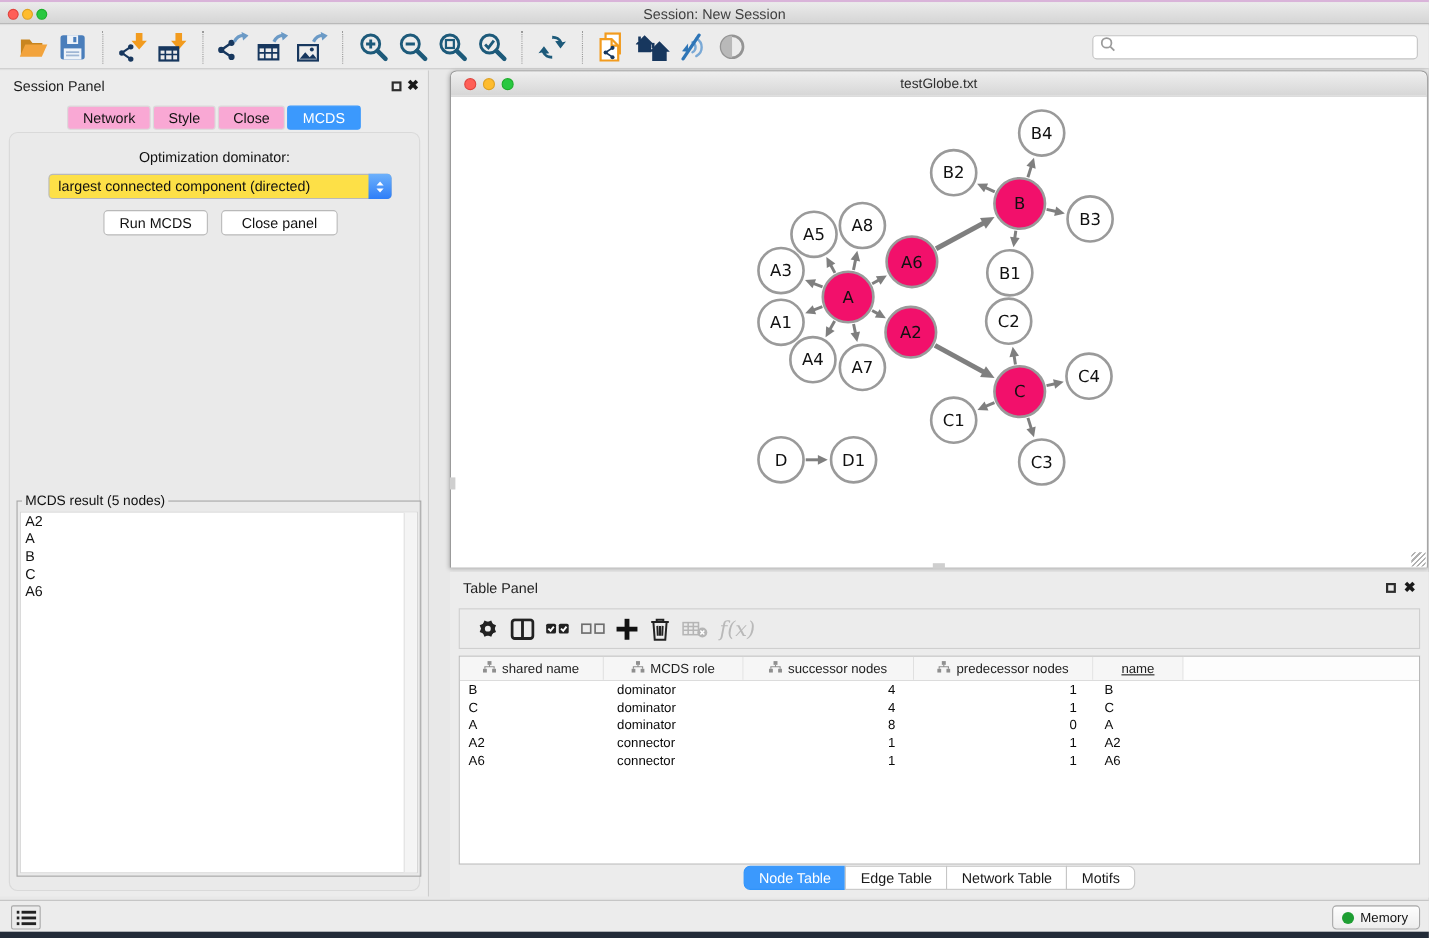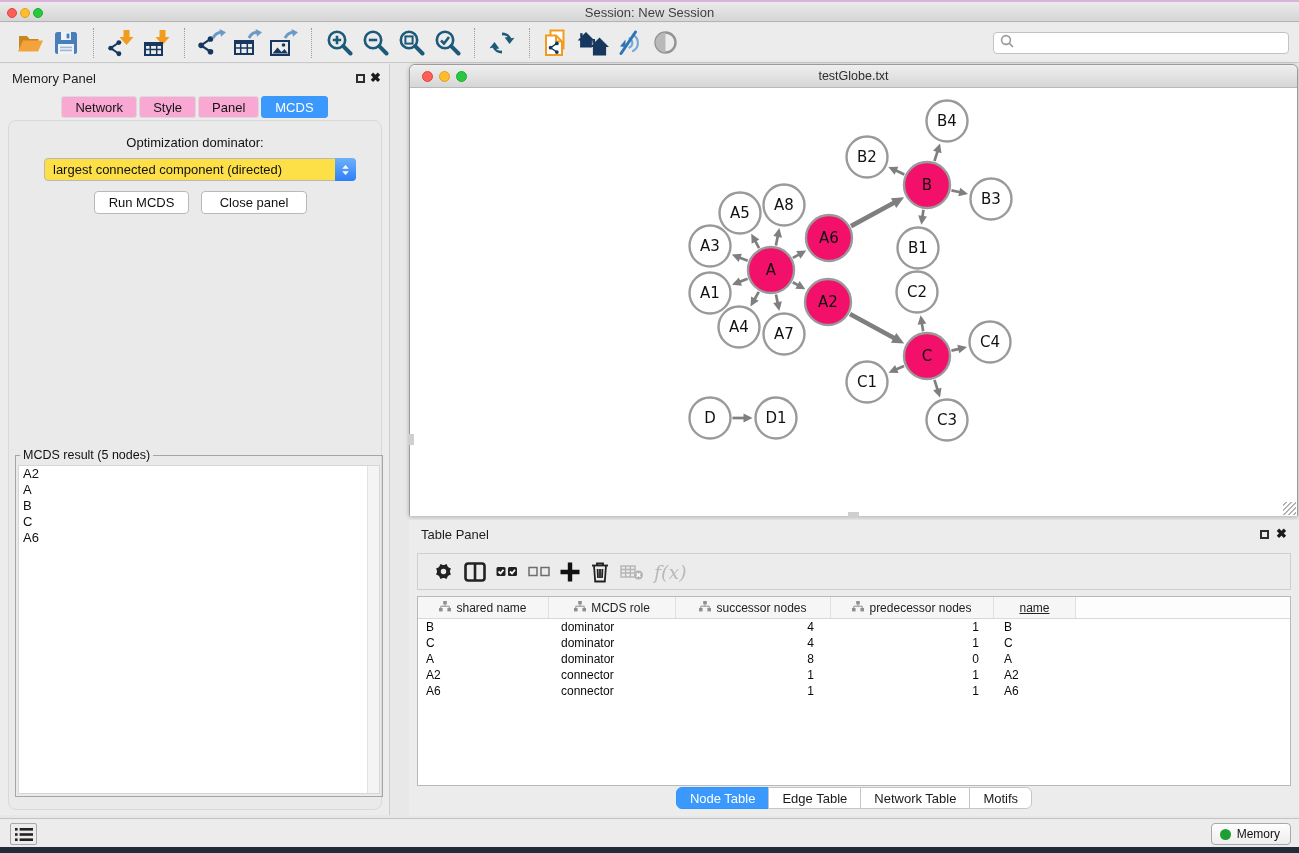--- a/index.html
+++ b/index.html
@@ -285,28 +285,28 @@
       <span id="search-icon-slot"><svg width="14" height="14" viewBox="0 0 14 14">
             <circle cx="6" cy="6" r="4.4" fill="none" stroke="#9a9a9a" stroke-width="1.6"></circle>
             <line x1="9.4" y1="9.4" x2="13" y2="13" stroke="#9a9a9a" stroke-width="1.6"></line>
           </svg></span>
       <input placeholder="" style="">
     </div>
   </div>
 
   <div class="control-panel">
     <div class="panel-head">
-      <span class="panel-title">Memory Panel</span>
+      <span class="panel-title">Session Panel</span>
       <span class="float-ico" style="right:24px"></span>
       <span class="close-ico" style="right:8px">✖</span>
     </div>
     <div class="cp-tabs">
       <div class="seg">Network</div>
       <div class="seg">Style</div>
-      <div class="seg">Panel</div>
+      <div class="seg">Close</div>
       <div class="seg sel">MCDS</div>
     </div>
     <div class="cp-body">
       <div class="opt-label">Optimization dominator:</div>
       <div class="dropdown">
         <span class="dd-text">largest connected component (directed)</span>
         <span class="dd-stepper">
           <svg width="9" height="12" viewBox="0 0 10 12">
               <path d="M5 0.5 L8.6 4.6 H1.4 z" fill="#fff"></path>
               <path d="M5 11.5 L1.4 7.4 H8.6 z" fill="#fff"></path>

